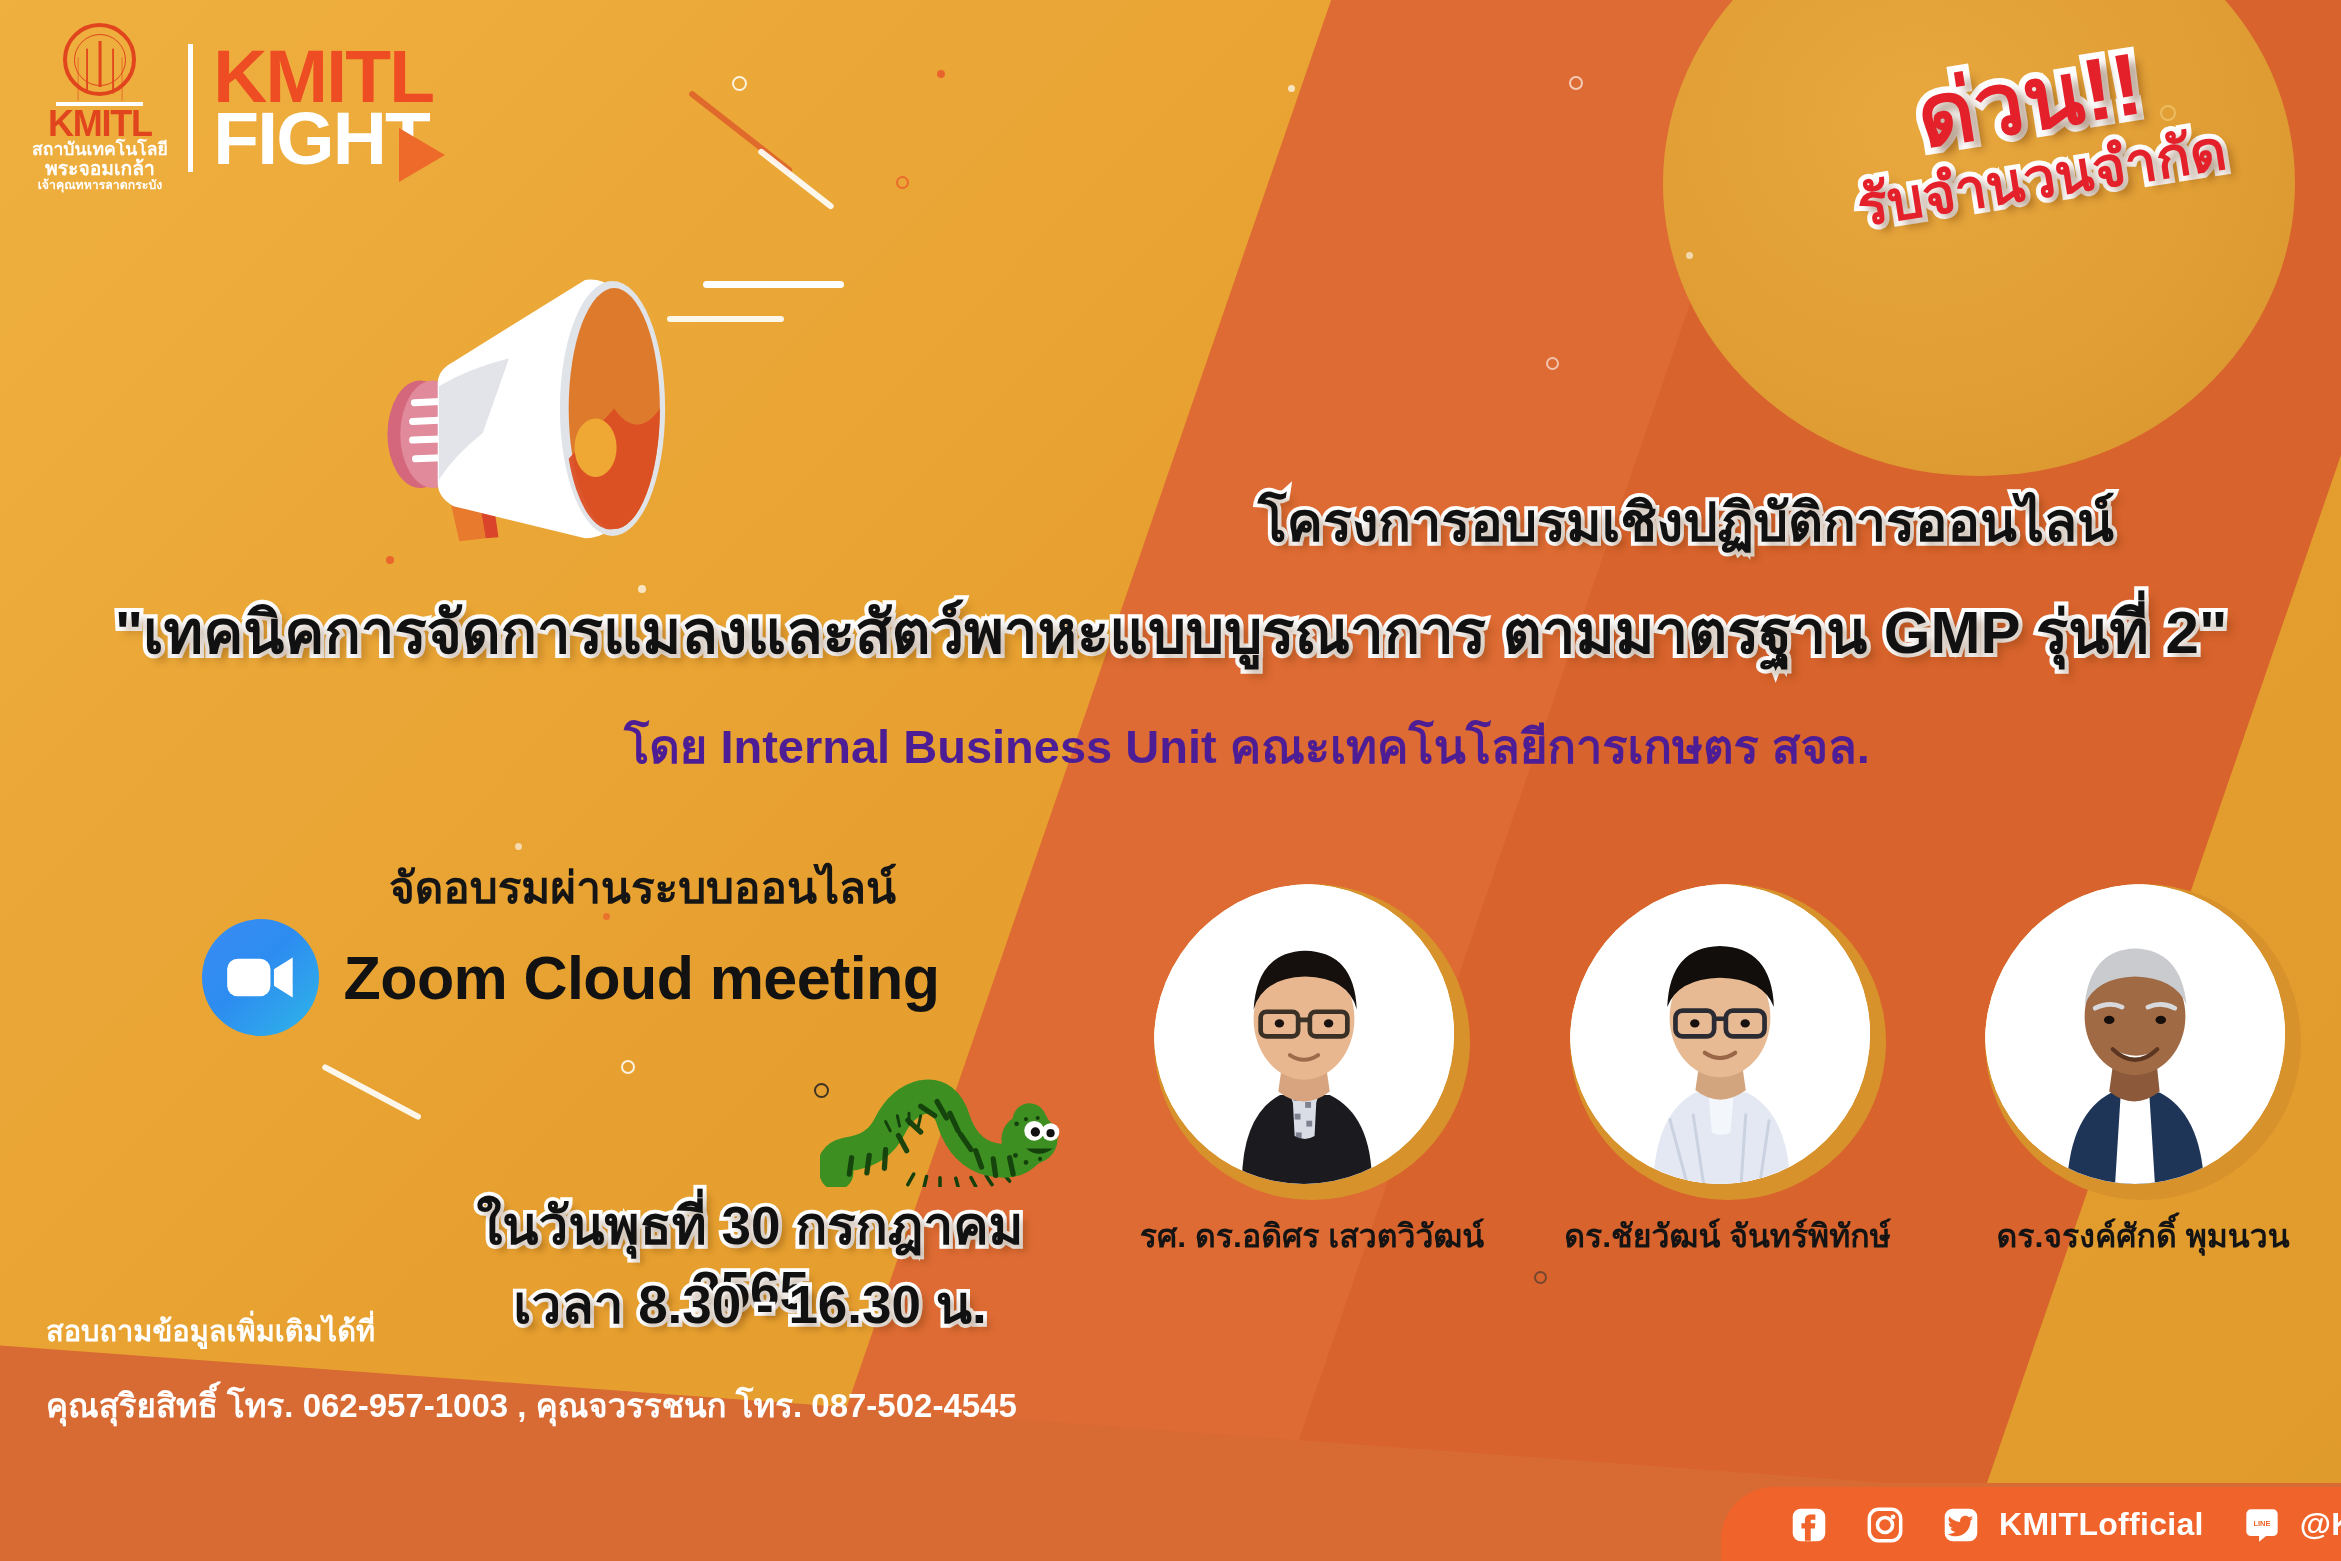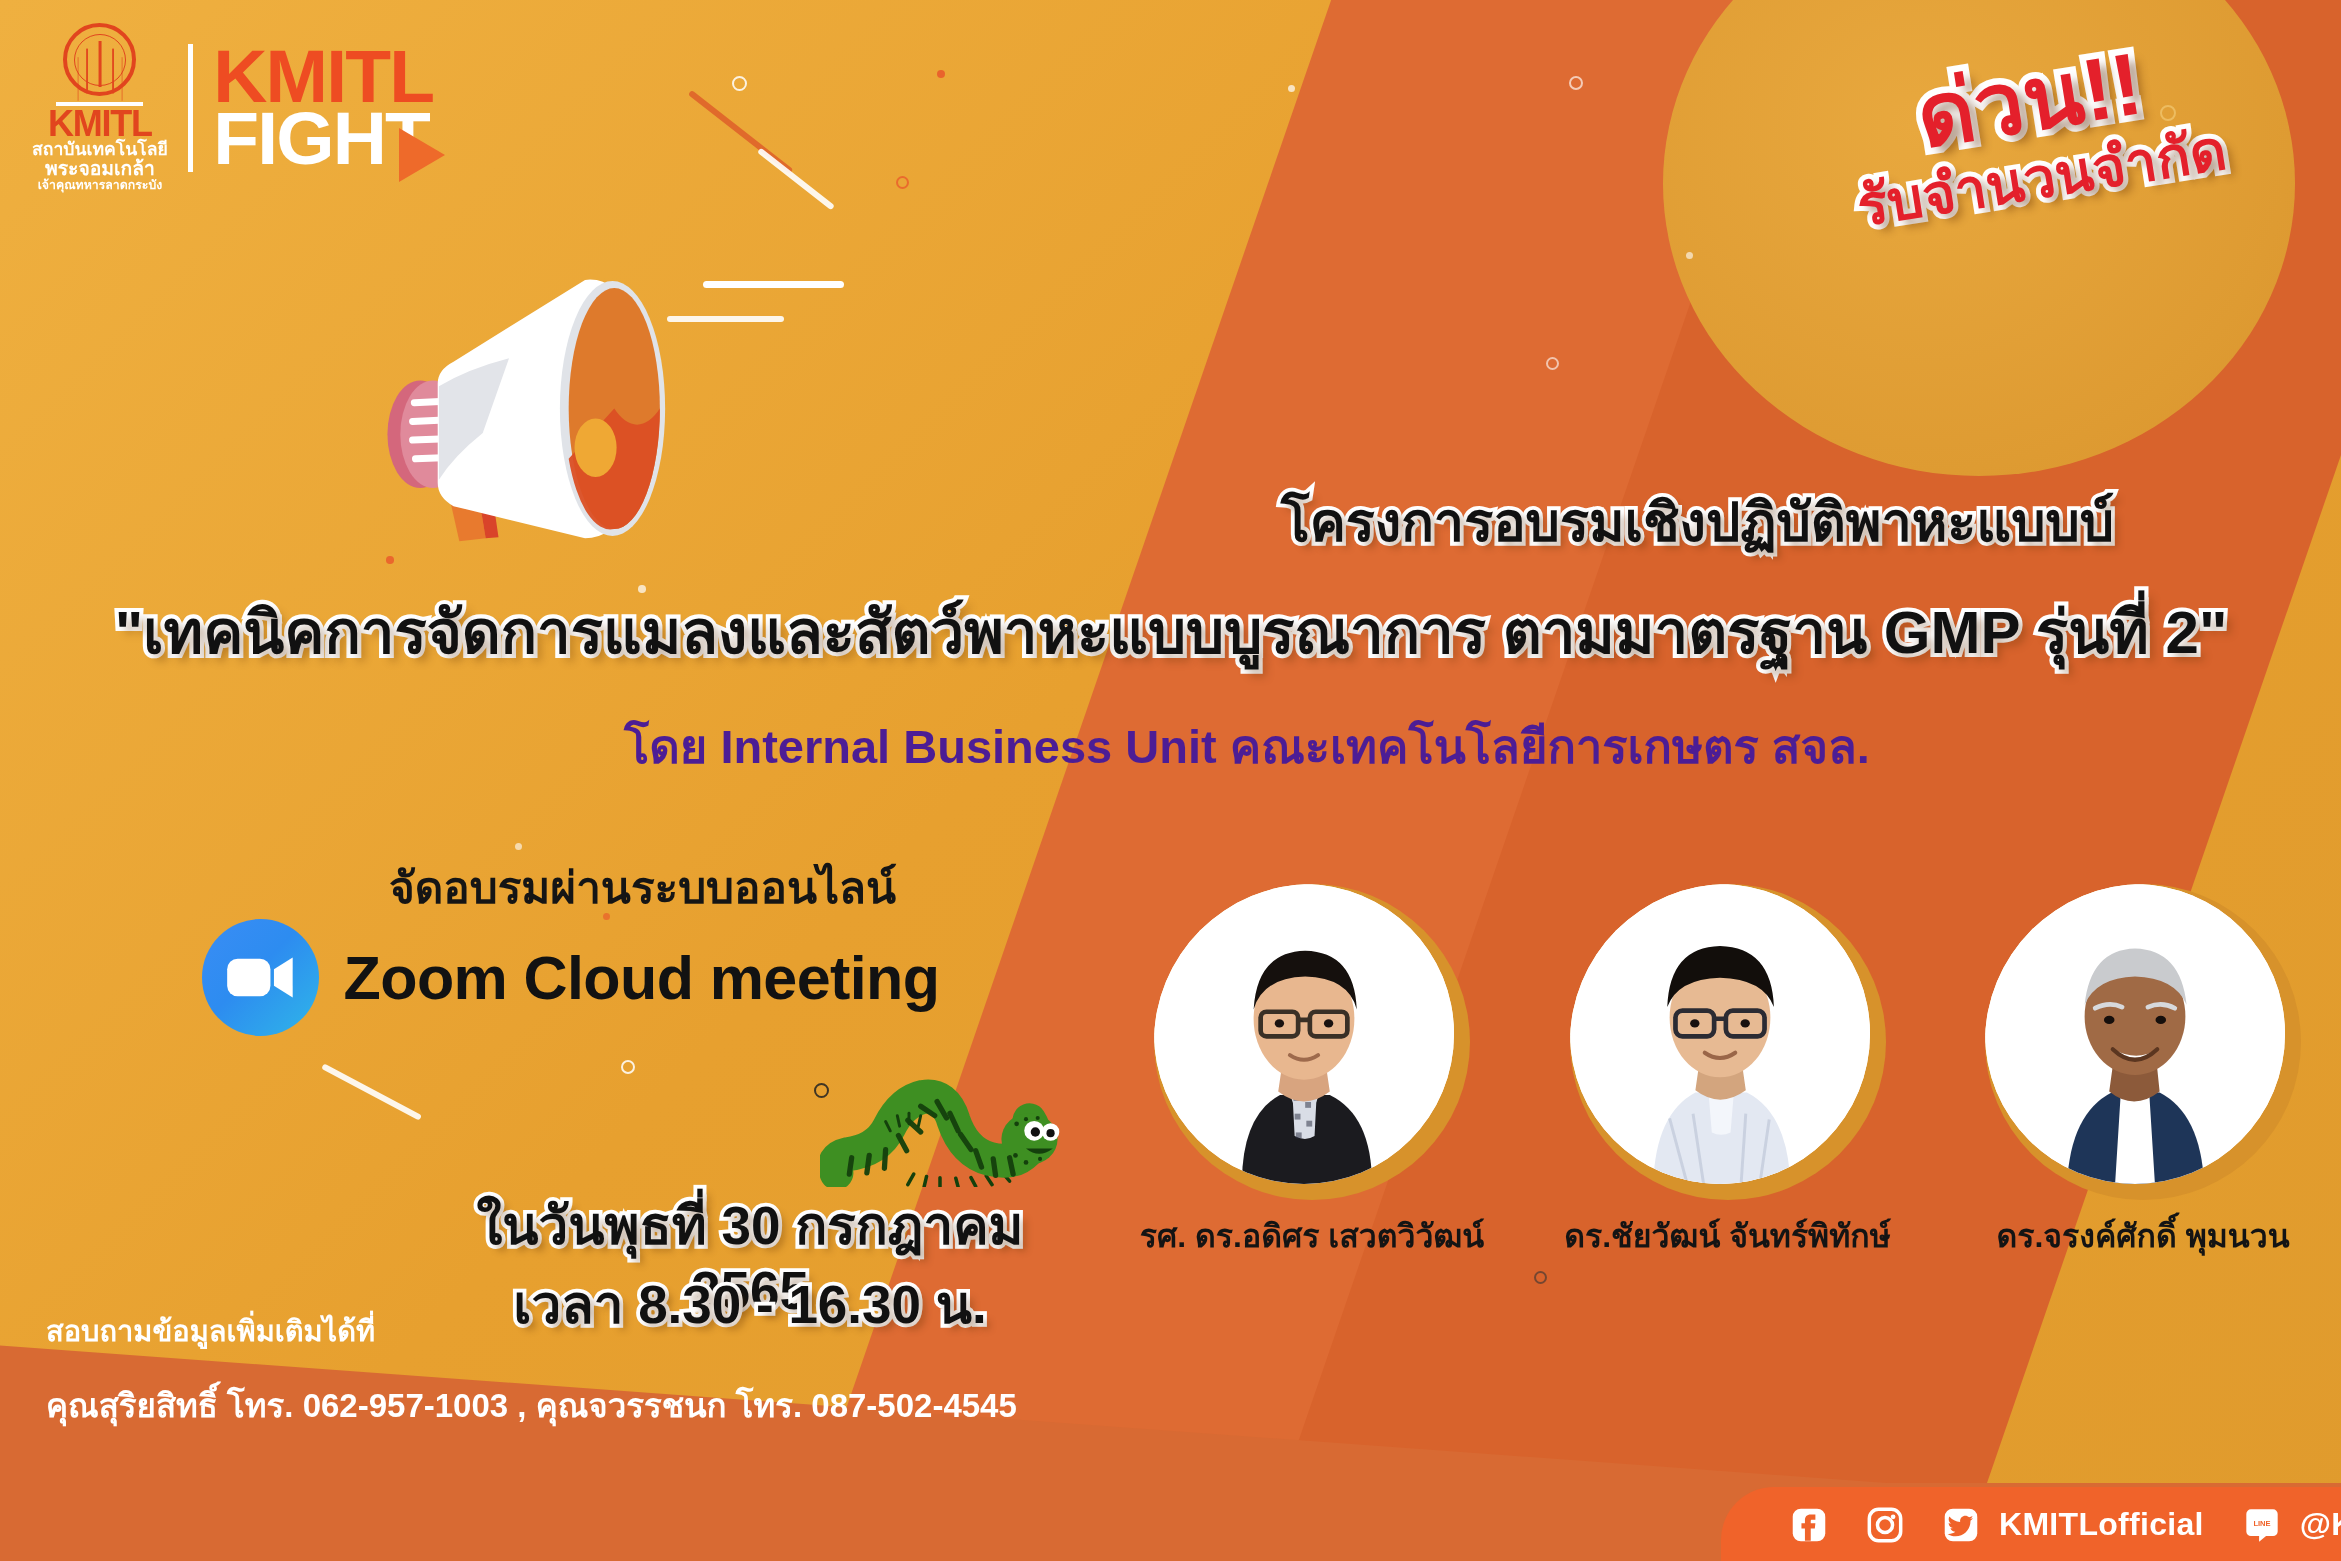--- a/index.html
+++ b/index.html
@@ -229,21 +229,21 @@
         <ellipse cx="450" cy="278" rx="78" ry="206" fill="#DE7A2C"></ellipse>
         <path d="M450 278 a78 206 0 0 0 78 0 a78 206 0 0 1 -78 206 a78 206 0 0 1 -78 -120 Z" fill="#DB4F24" opacity=".95"></path>
         <ellipse cx="418" cy="345" rx="36" ry="50" fill="#EFA834"></ellipse>
       </g>
     </svg>
   </div>
   <div class="speedline" style="left:703px;top:281px;width:141px;height:7px;background:#fff;"></div>
   <div class="speedline" style="left:667px;top:316px;width:117px;height:6.4px;background:#fff;opacity:.9;"></div>
 
 
-  <div class="subhead">โครงการอบรมเชิงปฏิบัติพาหะแบบบ์</div>
+  <div class="subhead">โครงการอบรมเชิงปฏิบัติการออนไลน์</div>
   <div class="maintitle">"เทคนิคการจัดการแมลงและสัตว์พาหะแบบบูรณาการ ตามมาตรฐาน GMP รุ่นที่ 2"</div>
   <div class="byline">โดย Internal Business Unit คณะเทคโนโลยีการเกษตร สจล.</div>
 
   <div class="via-online">จัดอบรมผ่านระบบออนไลน์</div>
   <div class="zoom-row">
     <div class="zoom-ico">
       <svg width="69" height="47" viewBox="0 0 118 80">
         <rect x="2" y="8" width="74" height="64" rx="18" fill="#fff"></rect>
         <path d="M82 26 L114 6 L114 74 L82 54 Z" fill="#fff"></path>
       </svg>

